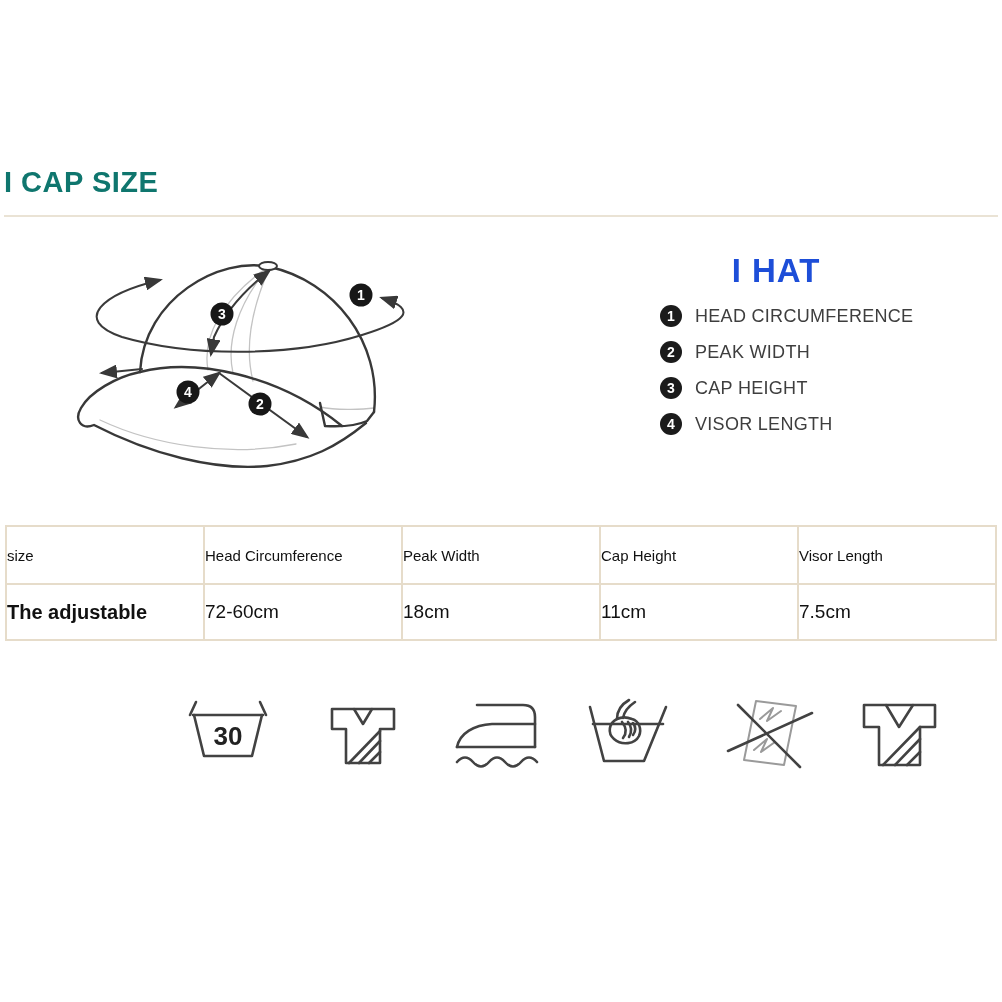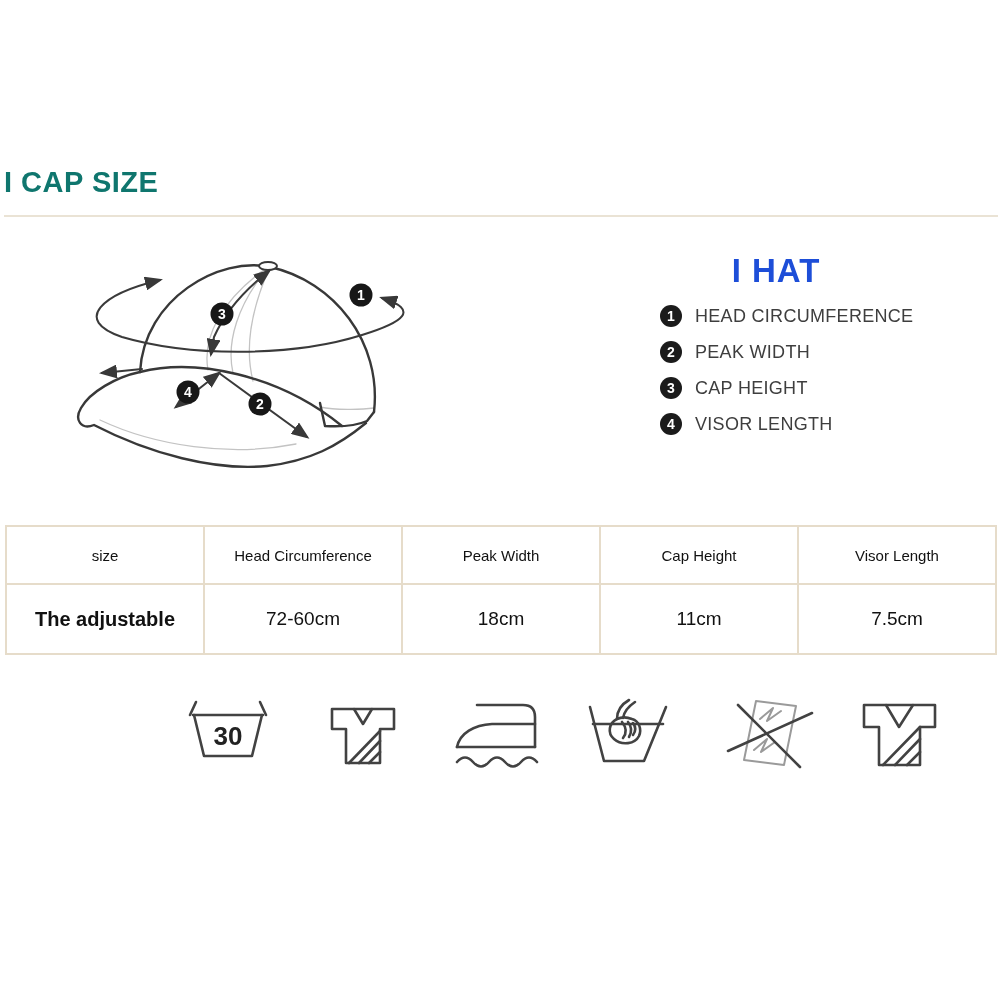--- a/index.html
+++ b/index.html
@@ -35,25 +35,25 @@
     margin-left:13px; font-size:18px; color:#3e3e3e; letter-spacing:0.3px;
     white-space:nowrap;
   }
 
   .size-table-wrap { position:absolute; left:5px; top:525px; width:992px; }
   table.size-table {
     width:100%; border-collapse:collapse; table-layout:fixed;
     border:2px solid #e6dcca;
   }
   table.size-table td {
-    border:2px solid #e6dcca; text-align:center; vertical-align:middle;
+    border:2px solid #e6dcca; vertical-align:middle;
     color:#111; background:#fff;
   }
   table.size-table tr.hdr td { height:58px; font-size:15px; }
-  table.size-table tr.val td { height:70px; font-size:19px;border-radius:26px; }
+  table.size-table tr.val td { height:56px; font-size:19px;border-radius:26px; }
   table.size-table tr.val td.strong { font-size:20px; font-weight:bold; }
   .care-icon { position:absolute; top:693px; }
   .ci-1 { left:183px; } .ci-2 { left:318px; } .ci-3 { left:447px; }
   .ci-4 { left:577px; } .ci-5 { left:720px; } .ci-6 { left:852px; }
 
   svg .ink   { stroke:#383838; fill:none; stroke-width:2.4; stroke-linecap:round; stroke-linejoin:round; }
   svg .ink2  { stroke:#3a3a3a; fill:none; stroke-width:2;   stroke-linecap:round; stroke-linejoin:round; }
   svg .faint { stroke:#c3c3c3; fill:none; stroke-width:1.3; stroke-linecap:round; }
   svg .care  { stroke:#424242; fill:none; stroke-width:2.6; stroke-linecap:round; stroke-linejoin:round; }
   svg .care-light { stroke:#9a9a9a; fill:none; stroke-width:2; stroke-linecap:round; stroke-linejoin:round; }

